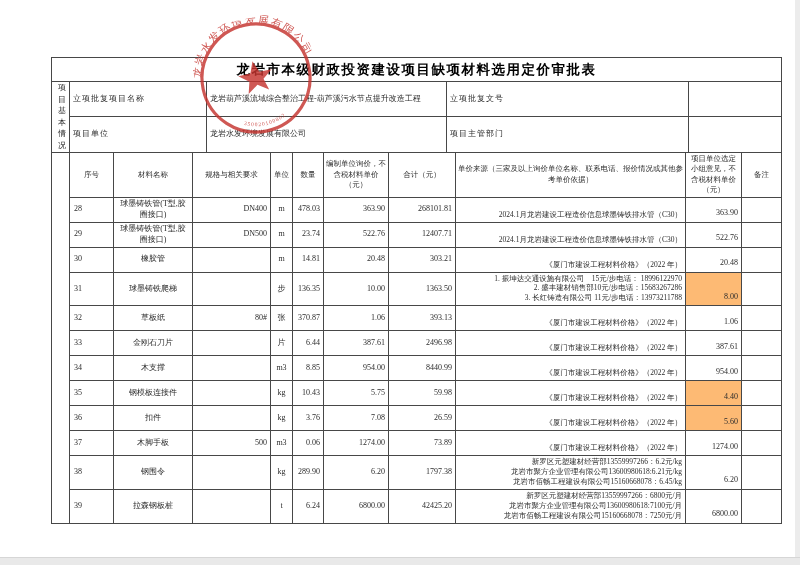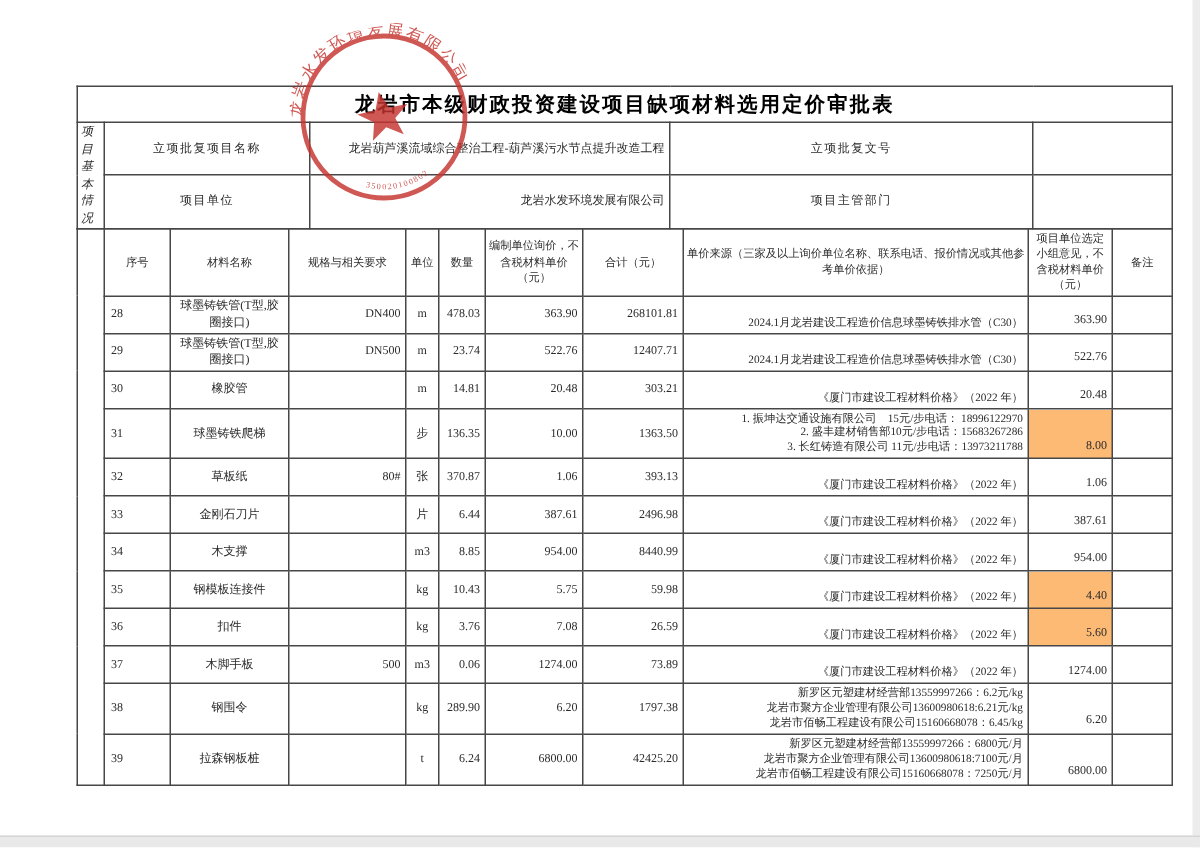--- a/index.html
+++ b/index.html
@@ -16,23 +16,23 @@
 
   .sheet{position:absolute;left:51px;top:57px;width:730px;}
   table{border-collapse:collapse;table-layout:fixed;width:730px;}
   td{border:1px solid #474747;padding:1px 3px;vertical-align:middle;
      font-size:8px;line-height:1.32;word-break:break-all;overflow:hidden;}
   .t-top{margin-bottom:0;}
   .t-main{margin-top:-1px;}
 
   .title-cell{border:1px solid #474747;text-align:center;height:21px;
      font-size:13.5px;font-weight:bold;letter-spacing:1.5px;color:#000000;}
-  .side-label{white-space:pre-line;text-align:left;font-size:8px;line-height:1.45;letter-spacing:1px;padding:0 2px;font-style:italic;}
-  .info-label{text-align:center;font-size:8px;letter-spacing:1px;height:28px;}
-  .info-value{text-align:right;font-size:8px;}
+  .side-label{white-space:pre-line;text-align:right;font-size:8px;line-height:1.45;letter-spacing:1px;padding:0 2px;}
+  .info-label{font-size:8px;letter-spacing:1px;height:28px;}
+  .info-value{text-align:left;font-size:8px;}
   .row-a{height:29px;} .row-b{height:27px;}
 
   .hdr{height:42px;text-align:center;font-size:7.5px;line-height:1.35;padding:1px 2px;color:#2e2e2e;}
   .c-idx{text-align:left;vertical-align:middle;padding-left:4px;}
   .c-name{text-align:center;}
   .c-spec{text-align:right;}
   .c-unit{text-align:center;}
   .c-num{text-align:right;padding-right:3px;font-size:8px;margin-left:44px;}
   .c-src{text-align:right;white-space:pre-line;font-size:7.5px;vertical-align:bottom;padding-bottom:2px;}
   .c-sel{text-align:right;padding-right:3px;vertical-align:bottom;padding-bottom:3px;}

